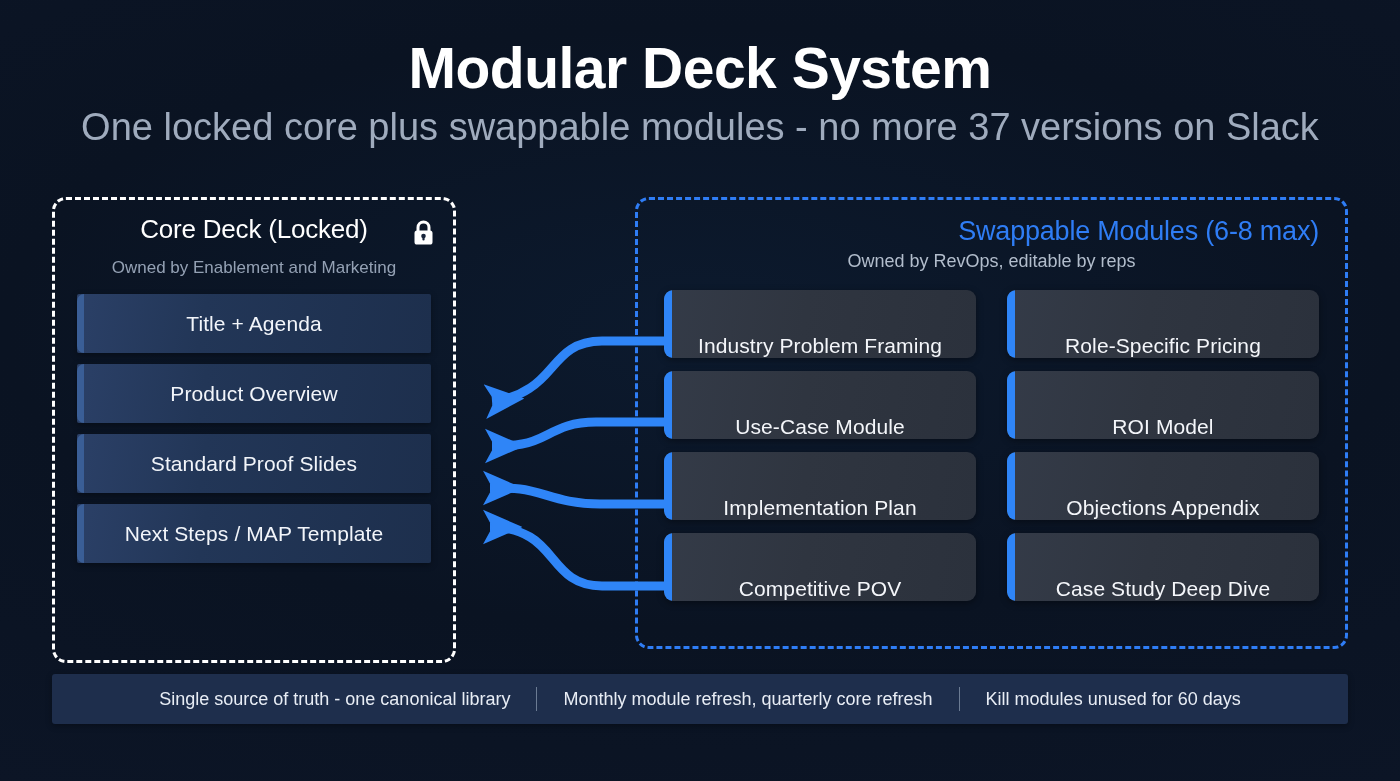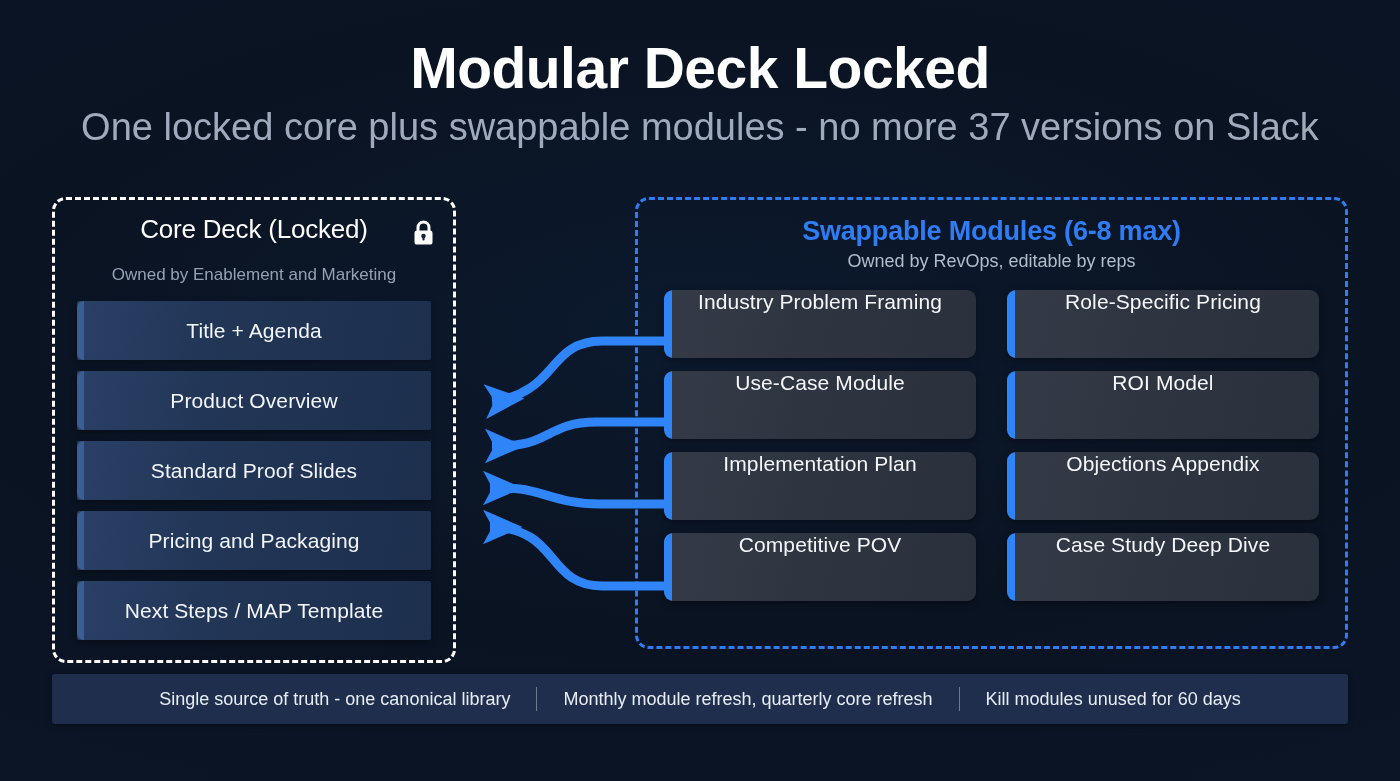--- a/index.html
+++ b/index.html
@@ -52,21 +52,21 @@
   .core-head { text-align: center; position: relative; }
   .core-title {
     font-size: 26px;
     font-weight: normal;
     color: #ffffff;
     letter-spacing: -0.2px;
   }
   .core-sub {
     font-size: 17px;
     color: #94a1b4;
-    margin-top: 20px;
+    margin-top: 13px;
   }
   .lock-icon {
     position: absolute;
     right: -4px;
     top: 6px;
     width: 23px;
     height: 26px;
   }
 
   .core-list {
@@ -107,42 +107,43 @@
     top: 197px;
     width: 713px;
     height: 452px;
     border: 3px dashed #2f7df5;
     border-radius: 14px;
     padding: 16px 26px 0 26px;
   }
   .mod-head { text-align: center; }
   .mod-title {
     font-size: 27px;
-    font-weight: bold;
+    font-weight: normal;
     color: #2f7df5;
     letter-spacing: -0.2px;
+    text-align: right;
   }
   .mod-sub {
     font-size: 18px;
     color: #b2bdcc;
     margin-top: 4px;
   }
   .mod-grid {
     margin-top: 18px;
     display: grid;
     grid-template-columns: 1fr 1fr;
     gap: 13px 31px;
   }
   .mod-card {
     position: relative;
     height: 68px;
     border-radius: 9px;
     background: linear-gradient(100deg, #343b48 0%, #2f3540 45%, #2b313c 100%);
     display: flex;
-    align-items: flex-start;
+    align-items: flex-end;
     justify-content: center;
     box-shadow: 0 2px 7px rgba(0,0,0,0.4);
     overflow: hidden;
   }
   .mod-card::before {
     content: "";
     position: absolute;
     left: 0; top: 0; bottom: 0;
     width: 8px;
     background: #2f85f7;
@@ -186,21 +187,21 @@
   .footer-sep {
     width: 1px;
     height: 24px;
     background: #6b7b93;
   }
 </style>
 </head>
 <body>
 
 <div class="header">
-  <div class="title">Modular Deck Locked</div>
+  <div class="title">Modular Deck System</div>
   <div class="subtitle">One locked core plus swappable modules - no more 37 versions on Slack</div>
 </div>
 
 <div class="core-panel">
   <div class="core-head">
     <div class="core-title">Core Deck (Locked)</div>
     <div class="core-sub">Owned by Enablement and Marketing</div>
     <span class="lock-icon">
       <svg width="23" height="26" viewBox="0 0 23 26" xmlns="http://www.w3.org/2000/svg">
         <path d="M6 11 V7.5 A5.5 5.5 0 0 1 17 7.5 V11" fill="none" stroke="#ffffff" stroke-width="3"></path>
@@ -215,23 +216,20 @@
     <div class="core-card">
       <span>Title + Agenda</span>
     </div>
     <div class="core-card">
       <span>Product Overview</span>
     </div>
     <div class="core-card">
       <span>Standard Proof Slides</span>
     </div>
     <div class="core-card">
-      <span>Pricing and Packaging</span>
-    </div>
-    <div class="core-card">
       <span>Next Steps / MAP Template</span>
     </div>
   </div>
 </div>
 
 <div class="modules-panel">
   <div class="mod-head">
     <div class="mod-title">Swappable Modules (6-8 max)</div>
     <div class="mod-sub">Owned by RevOps, editable by reps</div>
   </div>

